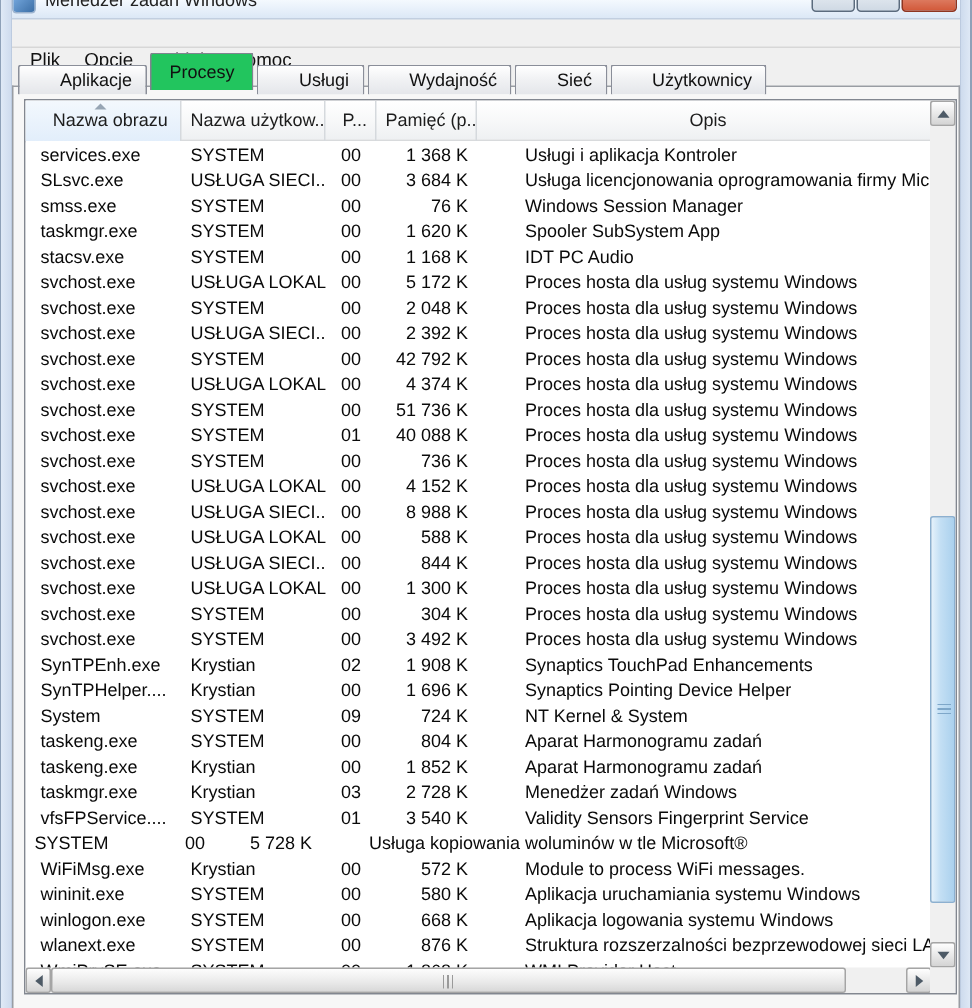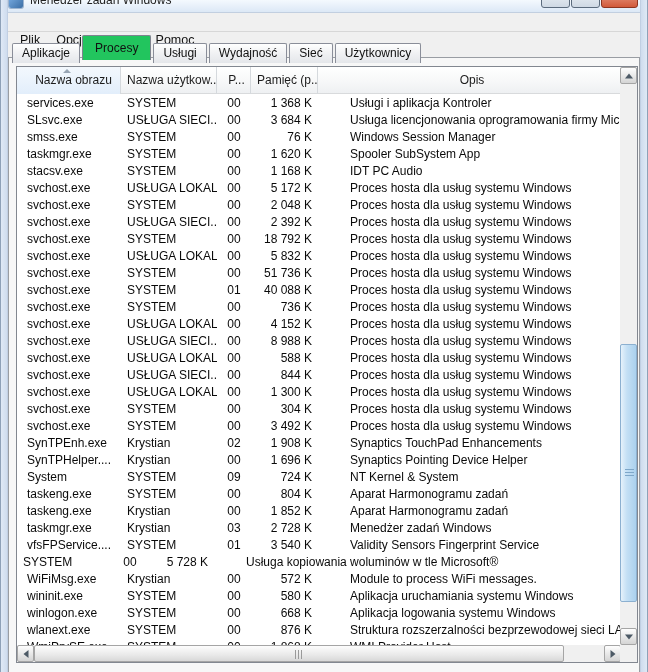--- a/index.html
+++ b/index.html
@@ -23,21 +23,21 @@
   .btn-max  { right:48px; width:29px; background:linear-gradient(#f5f8fb,#cfd9e4); }
   .btn-close{ right:10px; width:37px; background:linear-gradient(#f0b4a0,#d2593a); border-color:#8e3520; }
 
   
   .menubar { position:absolute; left:8px; top:14px; width:632px; height:18px; background:#f0f0f0;
     border-bottom:1px solid #d7d7d7; padding-left:4px; z-index:3; }
   .menu-item { display:inline-block; padding:19px 8px 0 8px; height:18px; font-size:12.5px; color:#111; cursor:default; }
 
   
   .tabstrip { position:absolute; left:12px; top:35px; height:23px; z-index:3; white-space:nowrap; }
-  .tab { display:inline-block; position:relative; top:3px; padding:2px 9px 3px 9px; margin-right:2px;
+  .tab { display:inline-block; position:relative; top:3px; padding:2px 9px 3px 27px; margin-right:2px;
     font-size:12px; color:#111; background:linear-gradient(#ffffff,#f1f2f4 45%,#e4e6ea);
     border:1px solid #8a8e99; border-bottom:none; border-radius:2px 2px 0 0; vertical-align:bottom; }
   .tab.active { top:0; padding:5px 12px 5px 12px; background:#22c55e; z-index:4; border-color:#7f848f; }
 
   
   .panel { position:absolute; left:8px; top:57px; width:632px; height:615px;
     background:#f7f7f7; border:1px solid #999da3; border-bottom:none; z-index:2; }
 
   
   .list { position:absolute; left:16px; top:66px; width:622px; height:597px;
@@ -171,28 +171,28 @@
           <div class="cell c1">svchost.exe</div>
           <div class="cell c2">USŁUGA SIECI...</div>
           <div class="cell c3">00</div>
           <div class="cell c4">2 392 K</div>
           <div class="cell c5">Proces hosta dla usług systemu Windows</div>
         </div>
         <div class="prow">
           <div class="cell c1">svchost.exe</div>
           <div class="cell c2">SYSTEM</div>
           <div class="cell c3">00</div>
-          <div class="cell c4">18 792 K</div>
-          <div class="cell c5">Proces hosta dla usług systemu Windows</div>
-        </div>
-        <div class="prow">
-          <div class="cell c1">svchost.exe</div>
-          <div class="cell c2">USŁUGA LOKALNA</div>
-          <div class="cell c3">00</div>
-          <div class="cell c4">5 832 K</div>
+          <div class="cell c4">42 792 K</div>
+          <div class="cell c5">Proces hosta dla usług systemu Windows</div>
+        </div>
+        <div class="prow">
+          <div class="cell c1">svchost.exe</div>
+          <div class="cell c2">USŁUGA LOKALNA</div>
+          <div class="cell c3">00</div>
+          <div class="cell c4">4 374 K</div>
           <div class="cell c5">Proces hosta dla usług systemu Windows</div>
         </div>
         <div class="prow">
           <div class="cell c1">svchost.exe</div>
           <div class="cell c2">SYSTEM</div>
           <div class="cell c3">00</div>
           <div class="cell c4">51 736 K</div>
           <div class="cell c5">Proces hosta dla usług systemu Windows</div>
         </div>
         <div class="prow">

